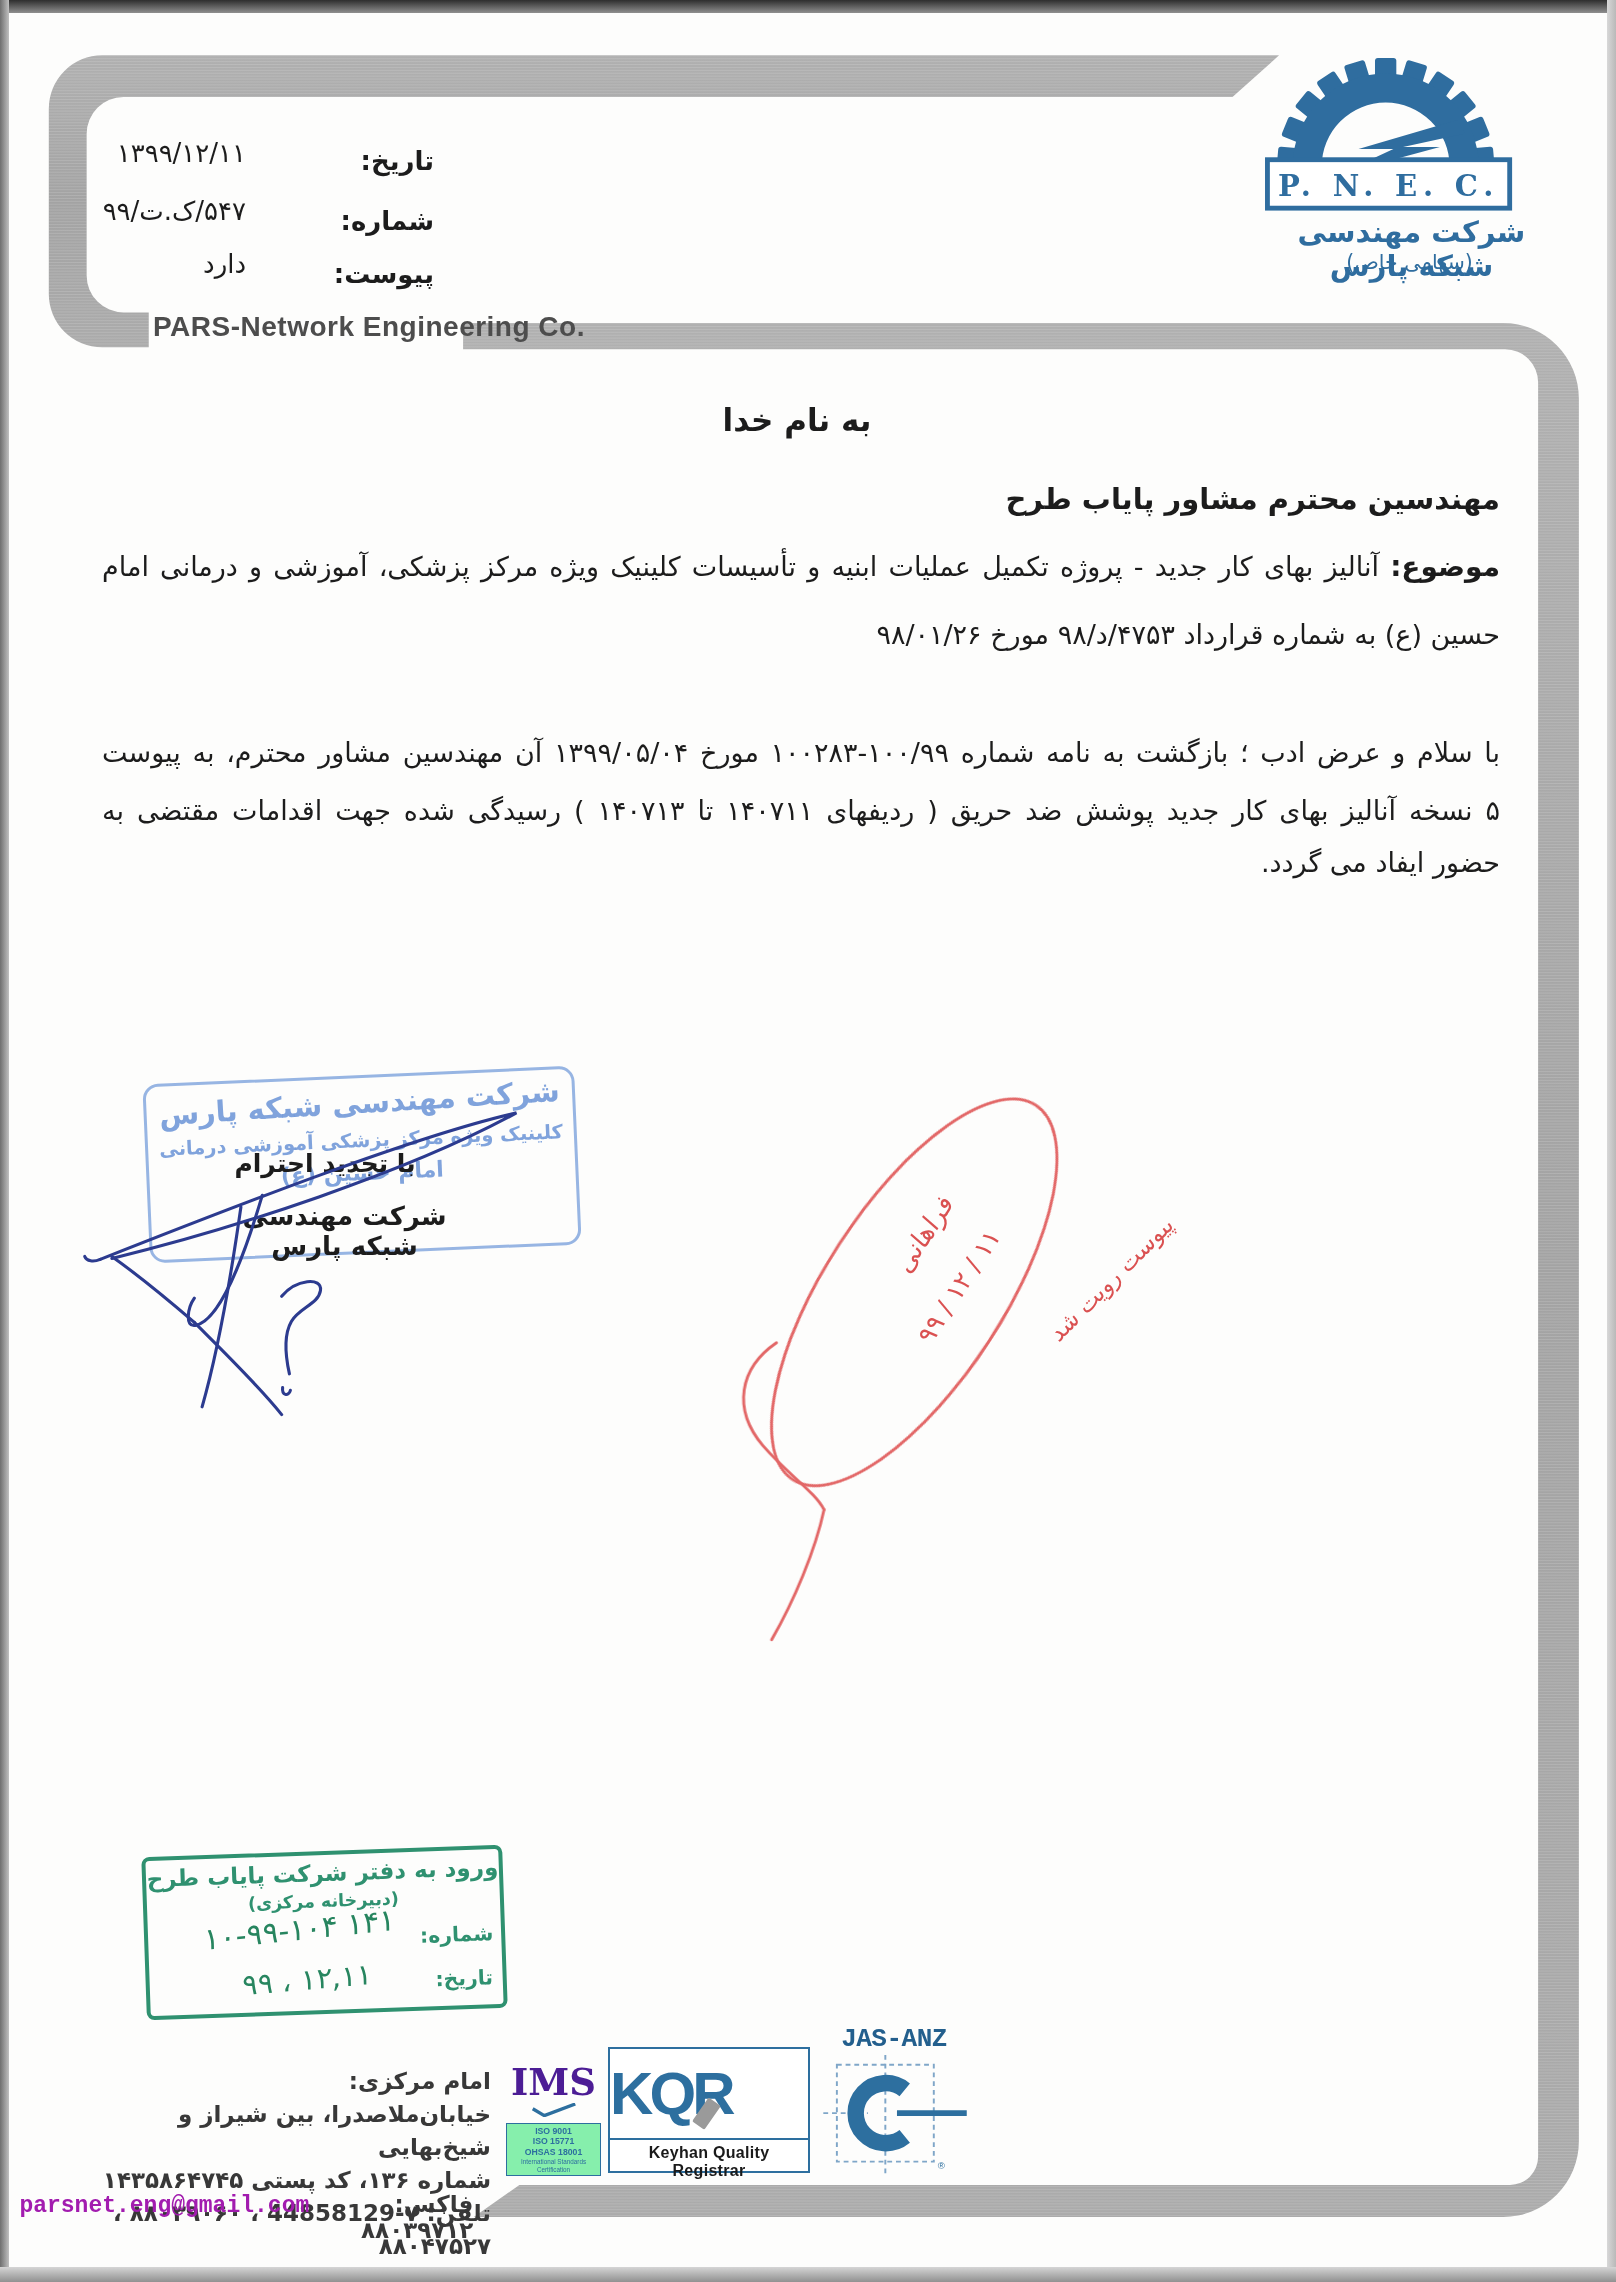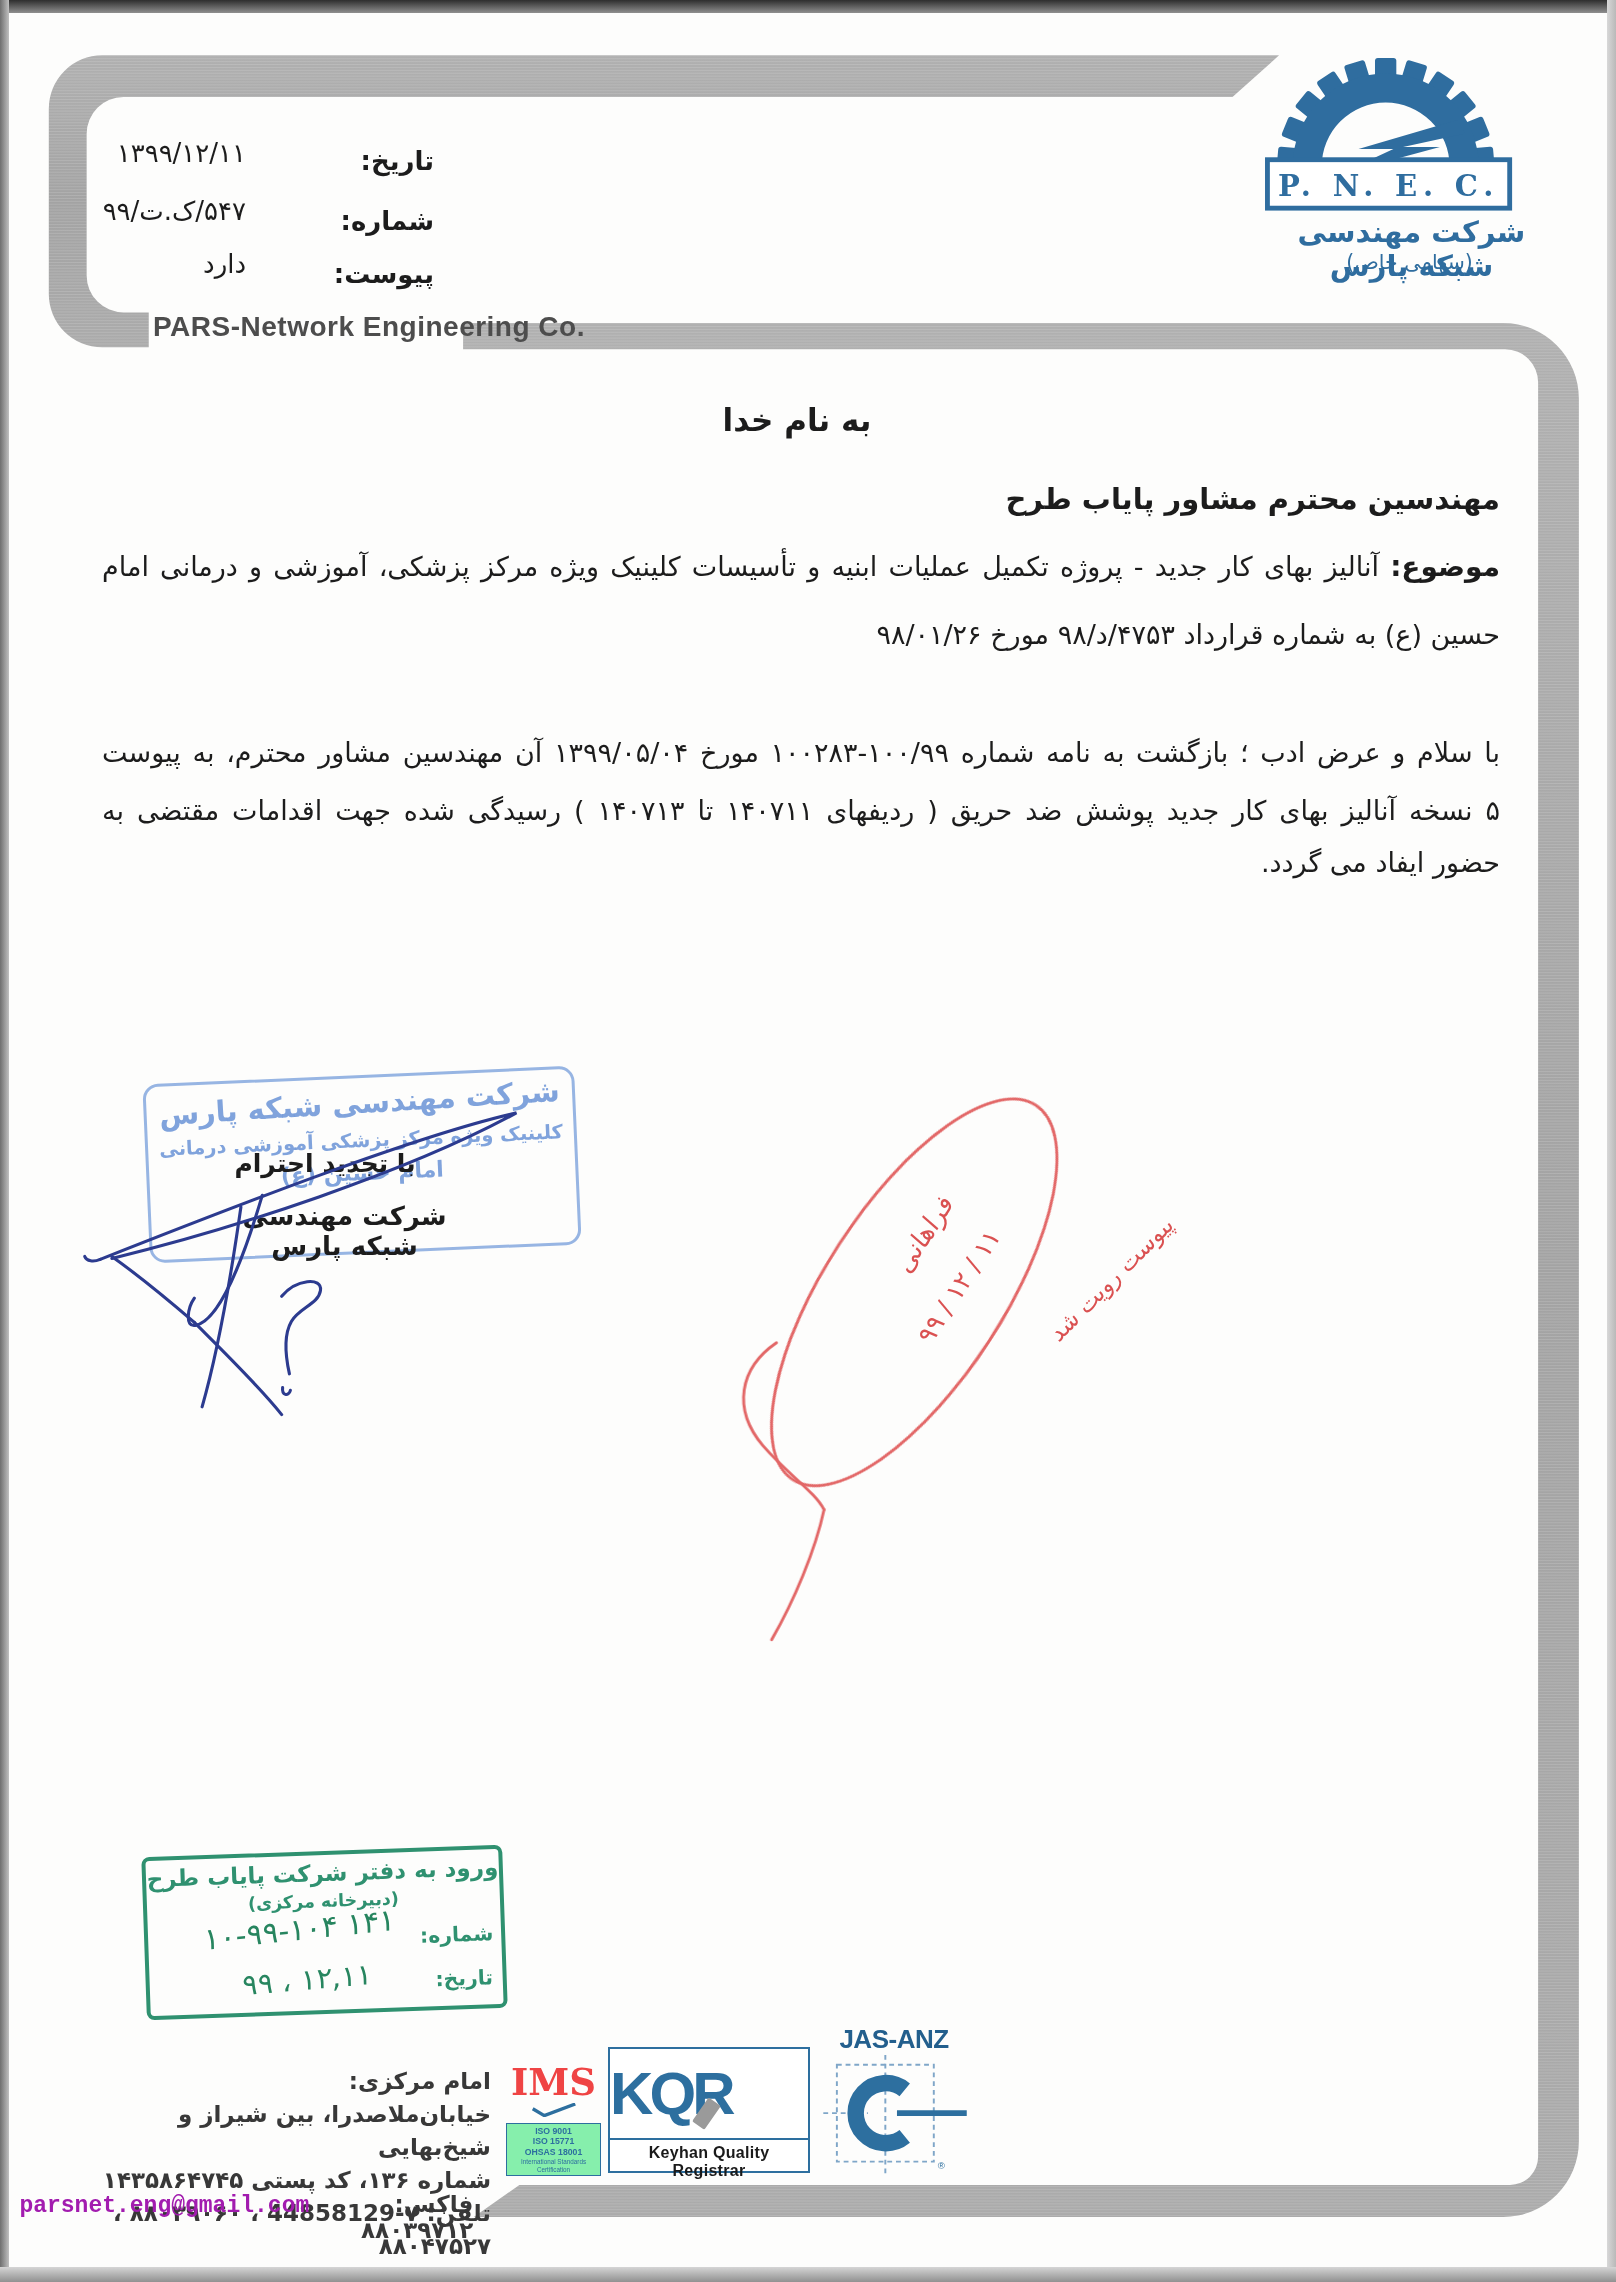--- a/index.html
+++ b/index.html
@@ -41,21 +41,21 @@
   .hand-green{position:absolute;color:#27855f;font-size:30px;letter-spacing:1.9px;white-space:nowrap;}
   
   .red-hand{position:absolute;color:#da5151;white-space:nowrap;z-index:4;direction:rtl;}
   
   .footer-block{width:409px;direction:rtl;text-align:right;font-size:23px;font-weight:bold;color:#383838;line-height:33px;}
   .fax-row{width:454px;display:flex;justify-content:space-between;align-items:baseline;}
   .email{font-family:Liberation Mono, monospace;font-weight:bold;font-size:23px;color:#a21caf;direction:ltr;}
   .fax{font-size:23px;font-weight:bold;color:#383838;direction:rtl;}
   
   .ims{width:95px;height:124px;text-align:center;}
-  .ims-name{font-family:"DejaVu Serif",serif;font-weight:bold;font-size:37px;color:#ef4444;line-height:39px;}
+  .ims-name{font-family:"DejaVu Serif",serif;font-weight:bold;font-size:37px;color:#4c1d95;line-height:39px;}
   .ims-box{border:1.9px solid #2d6f9f;background:#86efac;margin-top:1.9px;padding:1.9px 1px;}
   .ims-box .iso{font-size:8.7px;font-weight:bold;color:#2d6f9f;line-height:10.7px;font-family:"Liberation Sans",sans-serif;}
   .ims-box .cap{font-size:6.3px;color:#2d6f9f;line-height:7.8px;font-family:"Liberation Sans",sans-serif;}
   .kqr{width:202px;height:126px;border:2.9px solid #2d6f9f;background:#fff;}
   .kqr-letters{height:89px;display:flex;align-items:center;position:relative;
     font-family:"Liberation Sans",sans-serif;font-weight:bold;font-size:60px;color:#2d6f9f;letter-spacing:-3.9px;}
   .kqr-pencil{position:absolute;left:89px;top:50px;width:14.6px;height:29px;background:#9a9a9a;border-radius:1.9px;transform:rotate(35deg);}
   .kqr-caption{border-top:2.9px solid #2d6f9f;text-align:center;font-family:"Liberation Sans",sans-serif;
     font-weight:bold;font-size:16px;color:#1a1a1a;padding:3.9px 1.9px;letter-spacing:0.3px;}
   .jasanz-name{width:146px;text-align:center;font-family:"Liberation Sans",sans-serif;font-weight:bold;
@@ -203,21 +203,21 @@
   </div>
 
   <div class="abs kqr" style="left:608px;top:2047px;">
     <div class="kqr-letters">
         <span>KQR</span>
       <span class="kqr-pencil"></span>
     </div>
     <div class="kqr-caption">Keyhan Quality Registrar</div>
   </div>
 
-  <div class="abs jasanz-name" style="left:821px;top:2024px;">JAS-ANZ</div>
+  <div class="abs jasanz-name" style="left:821px;top:2024px;font-family:Liberation Mono, monospace;">JAS-ANZ</div>
   <svg class="abs" style="left:823px;top:2055px;" width="146" height="126" viewBox="0 0 150 130">
     <g stroke="#7fa6c8" stroke-width="2" stroke-dasharray="5,4" fill="none">
       <rect x="14" y="10" width="100" height="100"></rect>
       <line x1="64" y1="0" x2="64" y2="126"></line>
       <line x1="0" y1="60" x2="46" y2="60"></line>
     </g>
     <path d="M84,36 A31,31 0 1 0 84,84" stroke="#2d6f9f" stroke-width="17" fill="none"></path>
     <line x1="76" y1="60" x2="148" y2="60" stroke="#2d6f9f" stroke-width="6"></line>
     <text x="118" y="118" font-size="10" fill="#2d6f9f" font-family="Liberation Sans, sans-serif">®</text>
   </svg>

